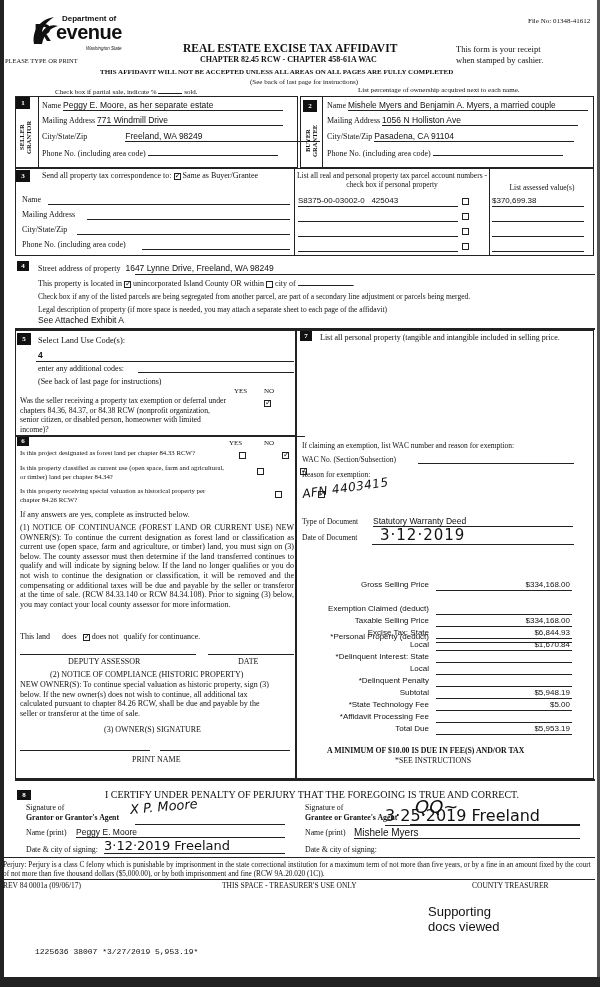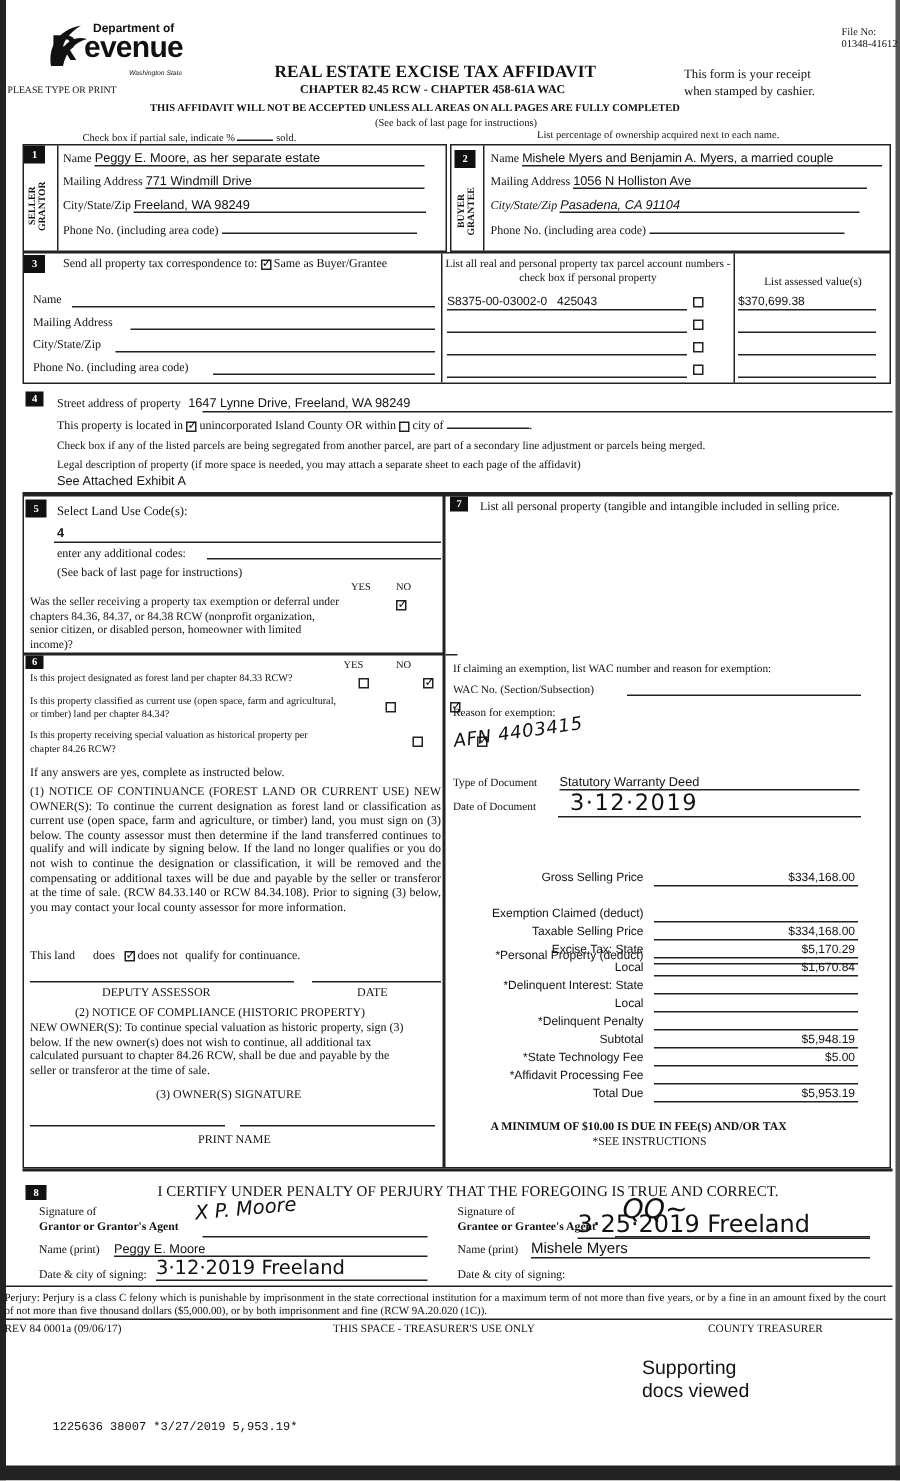--- a/index.html
+++ b/index.html
@@ -39,21 +39,21 @@
 
 <div class="abs" style="left:30px;top:12px;width:100px;height:40px;">
   <svg width="30" height="34" viewBox="0 0 30 34" style="position:absolute;left:0;top:2px;">
     <path d="M4 30 C2 18, 8 6, 24 3 C16 8, 12 14, 12 18 C16 12, 22 10, 28 12 C20 14, 14 20, 12 30 Z" fill="#111"></path>
   </svg>
   <span class="sans" style="position:absolute;left:32px;top:2px;font-size:8px;font-weight:bold;">Department of</span>
   <span class="sans" style="position:absolute;left:26px;top:9px;font-size:20px;font-weight:bold;letter-spacing:-0.5px;">evenue<span style="position: absolute; left: -22px; top: -2px; font-size: 24px;">R</span></span>
   <span class="sans" style="position:absolute;left:56px;top:34px;font-size:4.5px;font-style:italic;">Washington State</span>
 </div>
 <div class="abs" style="left:5px;top:57px;font-size:6.5px;">PLEASE TYPE OR PRINT</div>
-<div class="abs" style="left:533px;top:17px;font-size:7px;padding-left:28px;">File No: 01348-41612</div>
+<div class="abs" style="left:500px;top:17px;font-size:7px;padding-left:28px;">File No: 01348-41612</div>
 <div class="abs" style="left:183px;top:42px;font-size:11.5px;font-weight:bold;">REAL ESTATE EXCISE TAX AFFIDAVIT</div>
 <div class="abs" style="left:200px;top:55px;font-size:8px;font-weight:bold;">CHAPTER 82.45 RCW - CHAPTER 458-61A WAC</div>
 <div class="abs" style="left:456px;top:44px;font-size:8.5px;">This form is your receipt</div>
 <div class="abs" style="left:456px;top:55px;font-size:8.5px;">when stamped by cashier.</div>
 <div class="abs" style="left:100px;top:68px;font-size:7px;font-weight:bold;">THIS AFFIDAVIT WILL NOT BE ACCEPTED UNLESS ALL AREAS ON ALL PAGES ARE FULLY COMPLETED</div>
 <div class="abs" style="left:250px;top:78px;font-size:7px;">(See back of last page for instructions)</div>
 <div class="abs" style="left:55px;top:86px;font-size:7px;">
   <span>Check box if partial sale, indicate %</span>
   <span class="ul" style="display:inline-block;width:24px;height:8px;"></span>
   <span>sold.</span>
@@ -68,41 +68,41 @@
 <div class="abs" style="left:42px;top:100px;font-size:8px;width:255px;">
   <span>Name</span>
   <span class="field-val ul" style="display:inline-block;width:220px;">Peggy E. Moore, as her separate estate</span>
 </div>
 <div class="abs" style="left:42px;top:115px;font-size:8px;">
   <span>Mailing Address</span>
   <span class="field-val ul" style="display:inline-block;width:186px;">771 Windmill Drive</span>
 </div>
 <div class="abs" style="left:42px;top:131px;font-size:8px;">
   <span>City/State/Zip</span>
-  <span class="field-val ul" style="display:inline-block;width:195px;">Freeland, WA 98249</span>
+  <span class="field-val ul" style="display:inline-block;width:195px;margin-left:36px;">Freeland, WA 98249</span>
 </div>
 <div class="abs" style="left:42px;top:147px;font-size:8px;">
   <span>Phone No. (including area code)</span>
   <span class="field-val ul" style="display:inline-block;width:130px;height:9px;"></span>
 </div>
 
 
 <div class="box" style="left:300px;top:96px;width:294px;height:72px;border-width:1.5px;"></div>
 <div class="badge" style="left:303px;top:100px;">2</div>
 <div class="vline" style="left:322px;top:97px;height:70px;"></div>
 <div class="vertical-label" style="left:304px;top:117px;width:16px;height:48px;">BUYER GRANTEE</div>
 <div class="abs" style="left:327px;top:100px;font-size:8px;">
   <span>Name</span>
   <span class="field-val ul" style="display:inline-block;width:240px;font-size:8.3px;">Mishele Myers and Benjamin A. Myers, a married couple</span>
 </div>
 <div class="abs" style="left:327px;top:115px;font-size:8px;">
   <span>Mailing Address</span>
   <span class="field-val ul" style="display:inline-block;width:196px;">1056 N Holliston Ave</span>
 </div>
-<div class="abs" style="left:327px;top:131px;font-size:8px;font-style:italic;">
+<div class="abs" style="left:327px;top:131px;font-size:8px;">
   <span>City/State/Zip</span>
   <span class="field-val ul" style="display:inline-block;width:200px;">Pasadena, CA 91104</span>
 </div>
 <div class="abs" style="left:327px;top:147px;font-size:8px;">
   <span>Phone No. (including area code)</span>
   <span class="field-val ul" style="display:inline-block;width:130px;height:9px;"></span>
 </div>
 
 
 <div class="box" style="left:15px;top:168px;width:579px;height:88px;border-width:1.5px;"></div>
@@ -272,21 +272,21 @@
       <span class="calc-val"></span>
     </div>
   <div class="calc-row" style="top:616px;">
       <span class="calc-label">Taxable Selling Price</span>
       <span class="calc-line"></span>
       <span class="calc-val">$334,168.00</span>
     </div>
   <div class="calc-row" style="top:628px;">
       <span class="calc-label">Excise Tax:  State</span>
       <span class="calc-line"></span>
-      <span class="calc-val">$5,170.29</span>
+      <span class="calc-val">$6,844.93</span>
     </div>
   <div class="calc-row" style="top:640px;">
       <span class="calc-label">Local</span>
       <span class="calc-line"></span>
       <span class="calc-val">$1,670.84</span>
     </div>
   <div class="calc-row" style="top:652px;">
       <span class="calc-label">*Delinquent Interest:  State</span>
       <span class="calc-line"></span>
       <span class="calc-val"></span>

